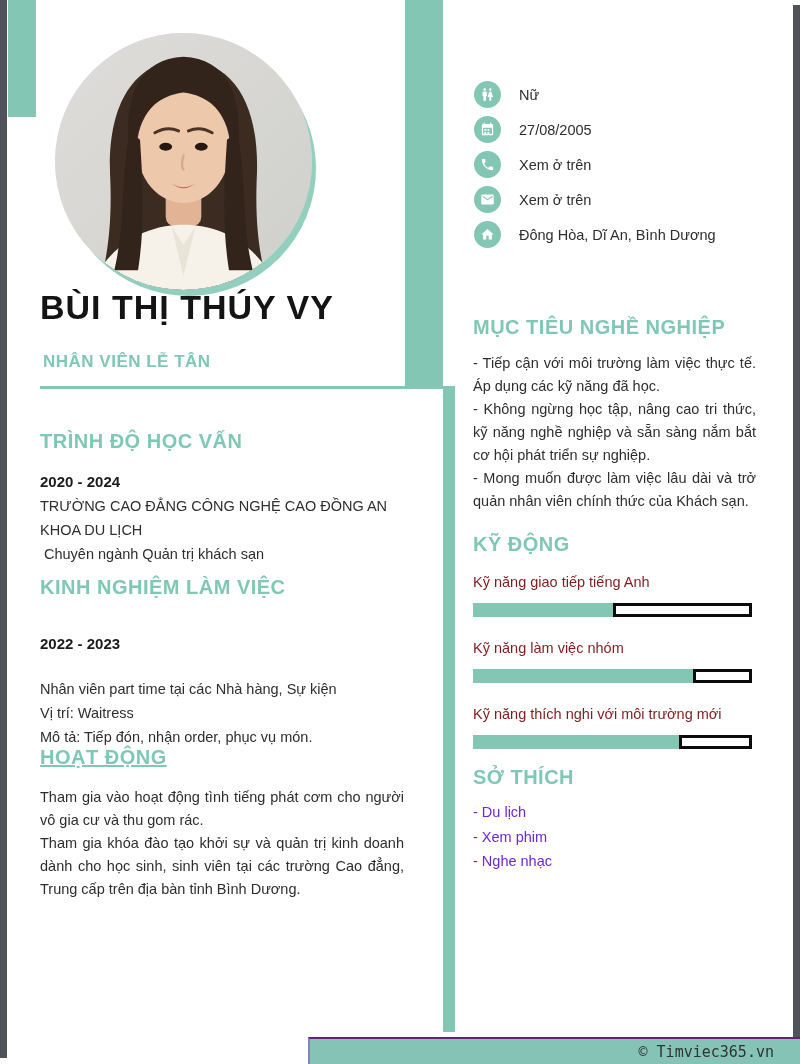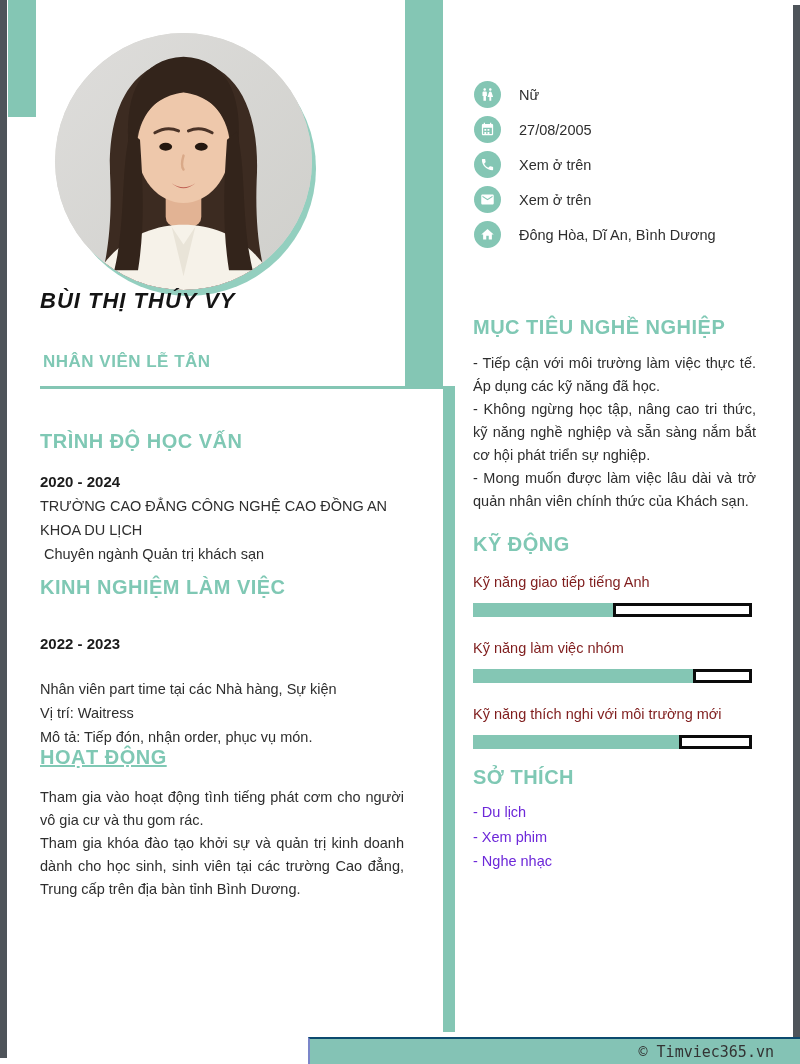--- a/index.html
+++ b/index.html
@@ -16,22 +16,22 @@
   .title-divider{position:absolute;left:40px;top:386px;width:415px;height:3px;background:#84c6b4;}
 
   
   .photo-wrap{
     position:absolute;left:55px;top:33px;width:257px;height:257px;border-radius:50%;
     overflow:hidden;box-shadow:5px 7px 0 -1px #93cfbf;background:#d8d7d3;
   }
   .photo-wrap svg{display:block;width:100%;height:100%;}
 
   
-  .name{position:absolute;left:40px;top:288px;width:380px;font-size:22px;font-weight:800;
-        letter-spacing:1px;color:#141414;font-style:italic;}
+  .name{position:absolute;left:40px;top:288px;width:380px;font-size:34px;font-weight:800;
+        letter-spacing:1px;color:#141414;}
   .job-title{position:absolute;left:43px;top:352px;width:360px;font-size:17px;font-weight:700;
         letter-spacing:.5px;color:#7fc8b4;}
 
   .sec-heading{font-size:20px;font-weight:700;letter-spacing:.5px;color:#7fc8b4;margin:0;}
 
   
   .abs{position:absolute;}
   .body-line{font-size:14.5px;line-height:24px;color:#2e2e2e;}
   .period{font-size:15px;font-weight:700;color:#1c1c1c;line-height:24px;}
   .para{font-size:14.5px;line-height:23px;text-align:justify;margin:0;color:#2e2e2e;}
@@ -49,21 +49,21 @@
   .skill-bar{display:flex;width:279px;height:14px;margin-top:11px;}
   .skill-fill{background:#84c6b4;height:14px;}
   .skill-rest{flex:1;background:#ffffff;border:3px solid #0b0b0b;height:14px;box-sizing:border-box;}
   .skill-item{margin-bottom:21px;}
 
   .hobby-line{font-size:14.5px;line-height:24.5px;color:#6d28d9;}
 
   
   .footer-credit{
     position:absolute;left:308px;top:1037px;width:492px;height:27px;box-sizing:border-box;
-    background:#84c3b5;border-top:2px solid #0c4a6e;border-left:2px solid #7b86c9;
+    background:#84c3b5;border-top:2px solid #701a75;border-left:2px solid #7b86c9;
     display:flex;align-items:center;justify-content:flex-end;padding-right:26px;
     font-family:"DejaVu Sans Mono","Liberation Mono",monospace;font-size:15px;color:#333;
   }
 </style>
 </head>
 <body>
 
 <div class="page">
 
   <div class="left-edge-bar"></div>

